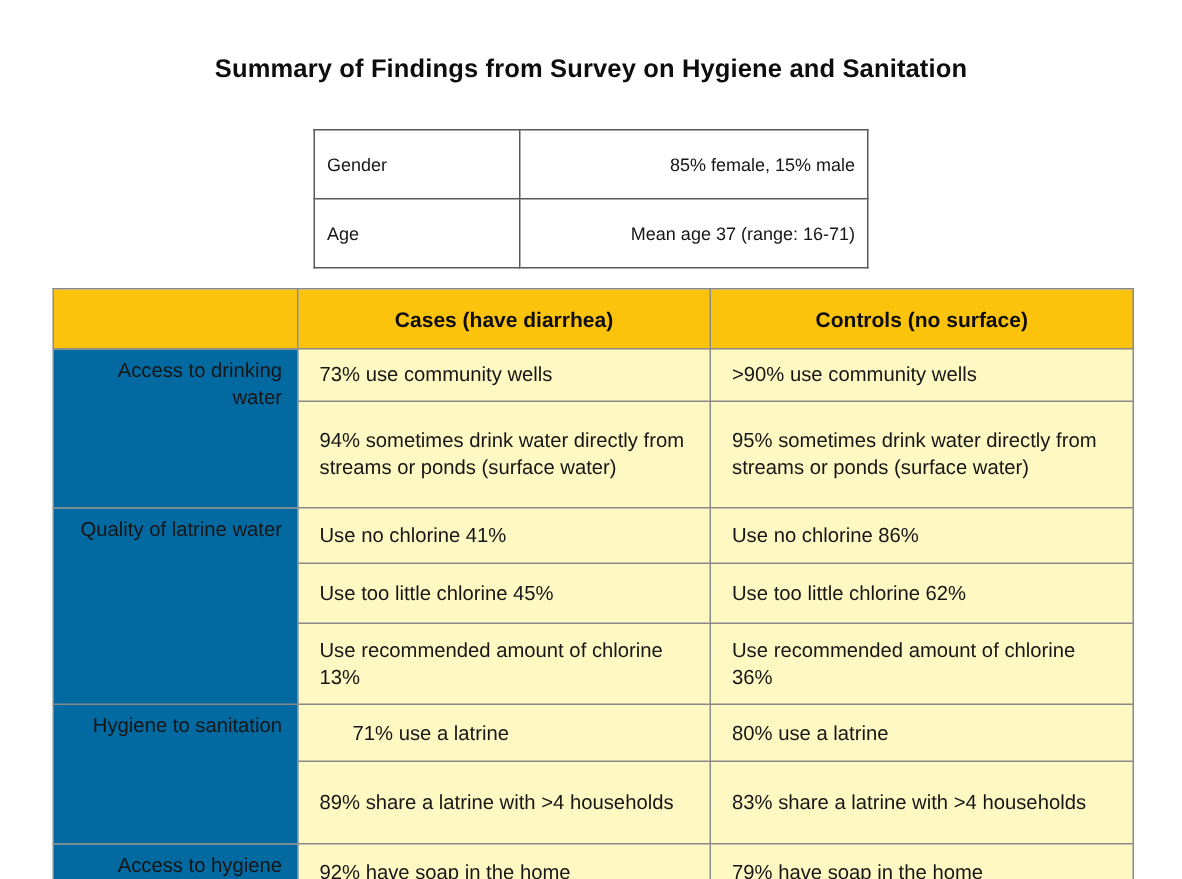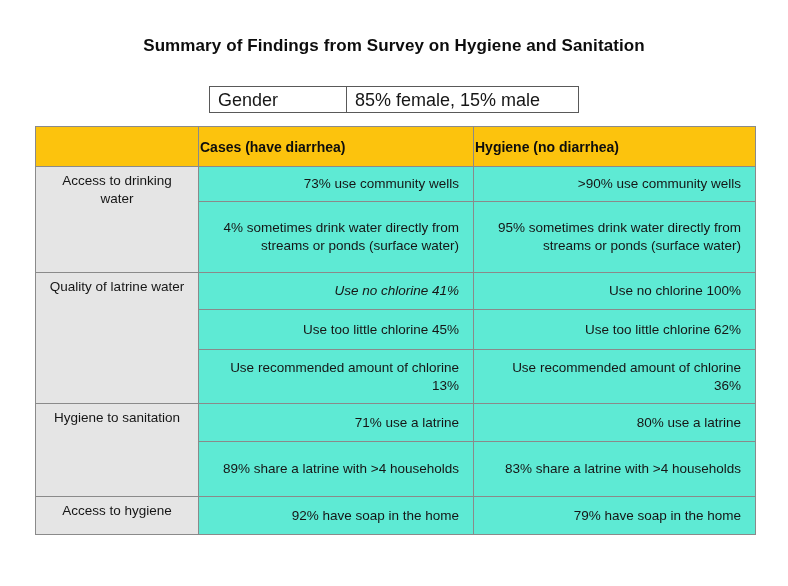--- a/index.html
+++ b/index.html
@@ -18,95 +18,99 @@
   .title{
     margin:0;padding-top:36px;text-align:center;
     font-size:17px;font-weight:bold;color:#0d0d0d;letter-spacing:0.1px;
   }
   
   .demo-table{
     border-collapse:collapse;margin:30px auto 0 auto;table-layout:fixed;
   }
   .demo-table td{
     border:1px solid var(--border-demo);
-    font-size:18px;line-height:18px;height:19px;padding:3px 8px;
+    font-size:12px;line-height:18px;height:19px;padding:13px 8px;
     white-space:nowrap;
   }
   .demo-label{width:120px;text-align:left;}
-  .demo-value{width:215px;text-align:left;}
+  .demo-value{width:215px;text-align:right;}
   
   .main-table{
     border-collapse:collapse;table-layout:fixed;
     margin:13px 0 0 35px;width:720px;
   }
   .main-table th,.main-table td{
     border:1px solid var(--border-main);
     font-size:13.5px;line-height:18px;
   }
   .main-table thead th{
     background:var(--header-bg);
-    font-size:14px;font-weight:bold;text-align:left;
+    font-size:14px;font-weight:bold;text-align:center;
     height:37px;color:#0d0d0d;
   }
   .cat-cell{
-    text-align:center;vertical-align:top;
-    padding:5px 10px 4px 10px;background:#e5e5e5;margin-top:24px;
+    text-align:right;vertical-align:top;
+    padding:5px 10px 4px 10px;background:#0369a1;margin-top:24px;
   }
   .data-cell{
-    text-align:right;vertical-align:middle;
-    padding:2px 14px;background:#5eead4;
+    text-align:left;vertical-align:middle;
+    padding:2px 14px;background:#fef9c3;
   }
 </style>
 </head>
 <body>
 
 <div class="page">
 
   <h1 class="title">Summary of Findings from Survey on Hygiene and Sanitation</h1>
 
   <table class="demo-table">
     <colgroup>
       <col style="width:127px">
       <col style="width:218px">
     </colgroup>
     <tbody>
         <tr>
           <td class="demo-label">Gender</td>
           <td class="demo-value">85% female, 15% male</td>
         </tr>
+        <tr>
+          <td class="demo-label">Age</td>
+          <td class="demo-value">Mean age 37 (range: 16-71)</td>
+        </tr>
       </tbody>
   </table>
 
   <table class="main-table">
     <colgroup>
       <col style="width:163px">
       <col style="width:275px">
       <col style="width:282px">
     </colgroup>
     <thead>
       <tr>
         <th></th>
         <th>Cases (have diarrhea)</th>
-        <th>Hygiene (no diarrhea)</th>
+        <th>Controls (no surface)</th>
       </tr>
     </thead>
     <tbody>
         <tr>
           <td class="cat-cell" rowspan="2">Access to drinking water</td>
           <td class="data-cell" style="height: 30px;">73% use community wells</td>
           <td class="data-cell">&gt;90% use community wells</td>
         </tr>
         <tr>
-          <td class="data-cell" style="height: 66px;">4% sometimes drink water directly from streams or ponds (surface water)</td>
+          <td class="data-cell" style="height: 66px;">94% sometimes drink water directly from streams or ponds (surface water)</td>
           <td class="data-cell">95% sometimes drink water directly from streams or ponds (surface water)</td>
         </tr>
         <tr>
           <td class="cat-cell" rowspan="3">Quality of latrine water</td>
-          <td class="data-cell" style="height: 32px; font-style: italic;">Use no chlorine 41%</td>
-          <td class="data-cell">Use no chlorine 100%</td>
+          <td class="data-cell" style="height: 32px;">Use no chlorine 41%</td>
+          <td class="data-cell">Use no chlorine 86%</td>
         </tr>
         <tr>
           <td class="data-cell" style="height: 35px;">Use too little chlorine 45%</td>
           <td class="data-cell">Use too little chlorine 62%</td>
         </tr>
         <tr>
           <td class="data-cell" style="height: 49px;">Use recommended amount of chlorine 13%</td>
           <td class="data-cell">Use recommended amount of chlorine 36%</td>
         </tr>
         <tr>

